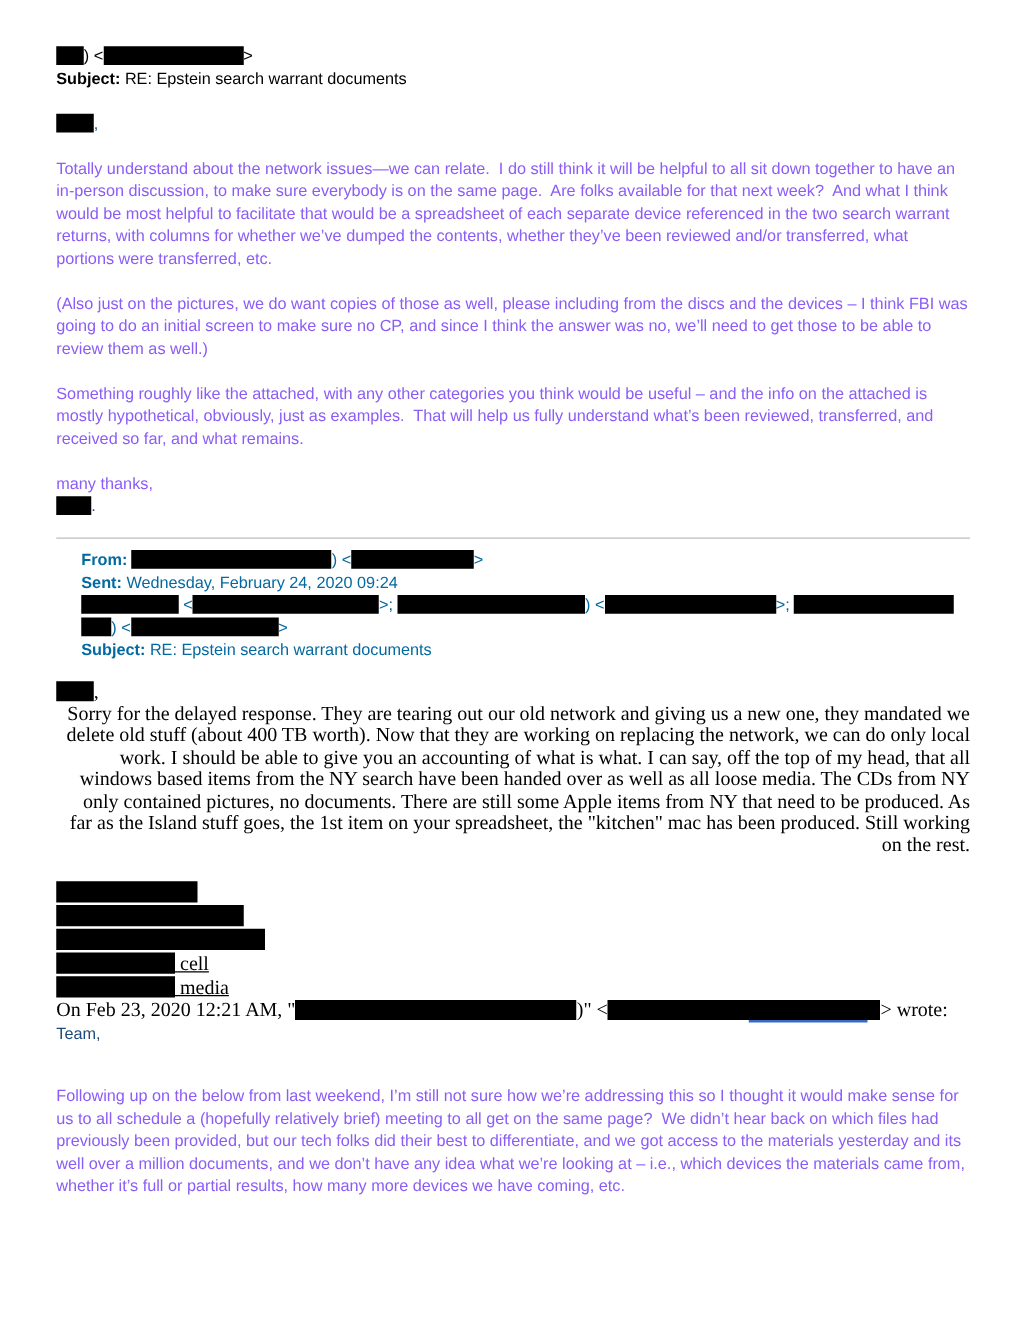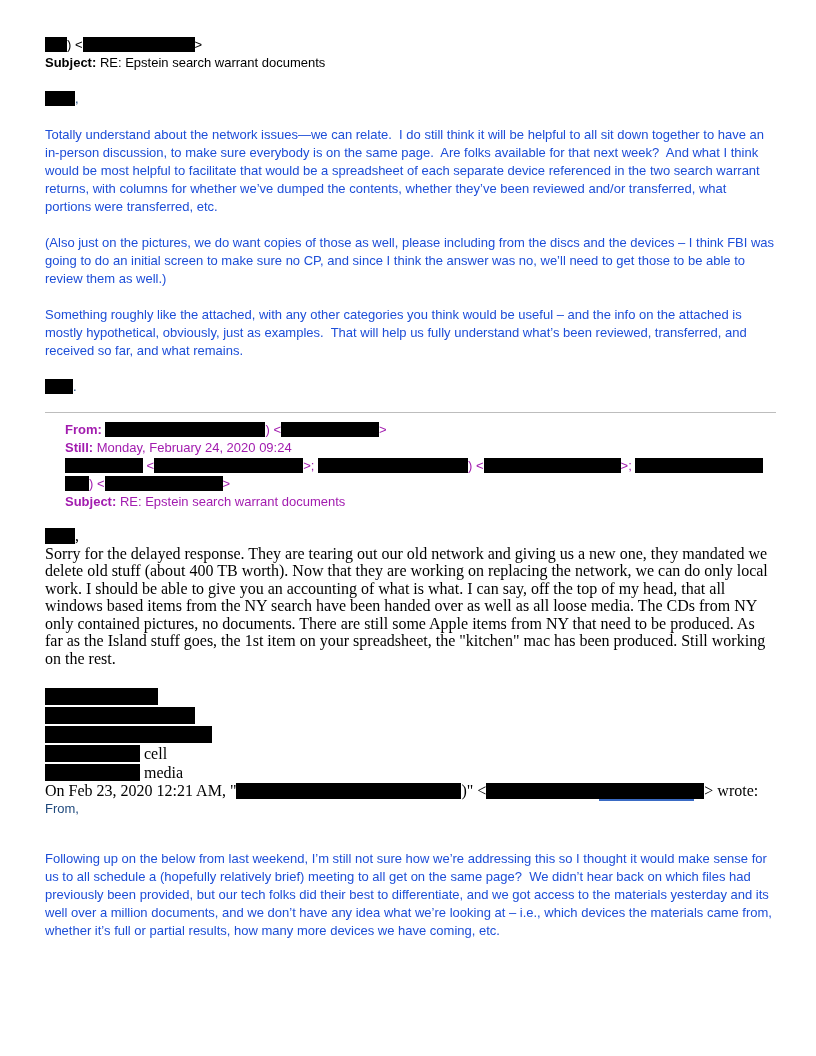--- a/index.html
+++ b/index.html
@@ -2,87 +2,88 @@
 <html><head>
 <meta charset="utf-8">
 <style>
   * { margin:0; padding:0; box-sizing:border-box; }
   html,body { width:816px; height:1056px; background:#ffffff; overflow:hidden; }
   body { font-family:"Liberation Sans", sans-serif; color:#000; }
   .page { padding:36px 40px 0 45px; width:816px; height:1056px; }
   .content { width:731px; }
 
   .sansline { font-size:13px; line-height:18px; white-space:nowrap; }
-  .hdr { font-size:13px; line-height:18px; white-space:nowrap; color:#a21caf;padding-left:20px; }
+  .hdr { font-size:13px; line-height:18px; white-space:nowrap; color:#0369a1;padding-left:20px; }
   .bold { font-weight:bold; }
   .blue { color:#1F497D; }
 
-  .para { font-size:13px; line-height:18px; color:#1d4ed8; white-space:pre-wrap;
+  .para { font-size:13px; line-height:18px; color:#8b5cf6; white-space:pre-wrap;
           margin-bottom:18px; }
   .closing { margin-bottom:0; }
 
   .serif { font-family:"Liberation Serif", serif; font-size:16px; line-height:17.5px; color:#000; }
-  .serifpara { white-space:pre-wrap; }
+  .serifpara { white-space:pre-wrap;text-align:right; }
 
   .redact { display:inline-block; background:#000; height:14px; vertical-align:-2px;
             position:relative; }
   .hdr .redact, .sansline .redact { height:15px; vertical-align:-3px; }
   .serif .redact { height:16px; vertical-align:-3px; }
   .redact.peek::after { content:""; position:absolute; right:10px; bottom:-2px; width:95px;
                         border-bottom:2px solid #3a6bc4; }
 
   .rule { border:none; border-top:1px solid #bdbdbd; margin:16px 0 8px 0; }
 
   .salut1 { margin-top:18px; margin-bottom:18px; }
   .salut2 { margin-top:16px; }
-  .sigblock { margin-top:20px; }
+  .sigblock { margin-top:20px;text-decoration:underline; }
   .sigline { line-height:19px; white-space:nowrap; }
   .sigline .redact { height:16px; vertical-align:-3px; }
   .quoted { white-space:nowrap; }
   .teamline { font-size:13px; line-height:18px; }
   .lastpara { margin-top:32px; margin-bottom:0; }
 </style>
 </head>
 <body>
 
 <div class="page">
 
   <div class="sansline"><span class="redact" style="width: 22px;"></span><span>) &lt;</span><span class="redact" style="width: 112px;"></span><span>&gt;</span></div>
 
   <div class="sansline"><span class="bold">Subject:</span><span> RE: Epstein search warrant documents</span></div>
 
   <div class="content">
     <div class="sansline blue salut1"><span class="redact" style="width: 30px;"></span><span>,</span></div>
     <div class="para">Totally understand about the network issues—we can relate.  I do still think it will be helpful to all sit down together to have an in-person discussion, to make sure everybody is on the same page.  Are folks available for that next week?  And what I think would be most helpful to facilitate that would be a spreadsheet of each separate device referenced in the two search warrant returns, with columns for whether we’ve dumped the contents, whether they’ve been reviewed and/or transferred, what portions were transferred, etc.</div>
     <div class="para">(Also just on the pictures, we do want copies of those as well, please including from the discs and the devices – I think FBI was going to do an initial screen to make sure no CP, and since I think the answer was no, we’ll need to get those to be able to review them as well.)</div>
     <div class="para">Something roughly like the attached, with any other categories you think would be useful – and the info on the attached is mostly hypothetical, obviously, just as examples.  That will help us fully understand what’s been reviewed, transferred, and received so far, and what remains.</div>
+    <div class="para closing">many thanks,</div>
     <div class="sansline blue"><span class="redact" style="width: 28px;"></span><span>.</span></div>
   </div>
 
   <hr class="rule">
 
   <div>
     <div class="hdr"><span class="bold">From: </span><span class="redact" style="width: 160px;"></span><span>) &lt;</span><span class="redact" style="width: 98px;"></span><span>&gt;</span></div>
-    <div class="hdr"><span class="bold">Still: </span><span>Monday, February 24, 2020 09:24</span></div>
+    <div class="hdr"><span class="bold">Sent: </span><span>Wednesday, February 24, 2020 09:24</span></div>
     <div class="hdr"><span class="redact" style="width: 78px;"></span><span> &lt;</span><span class="redact" style="width: 149px;"></span><span>&gt;; </span><span class="redact" style="width: 150px;"></span><span>) &lt;</span><span class="redact" style="width: 137px;"></span><span>&gt;; </span><span class="redact" style="width: 128px;"></span></div>
     <div class="hdr"><span class="redact" style="width: 24px;"></span><span>) &lt;</span><span class="redact" style="width: 118px;"></span><span>&gt;</span></div>
     <div class="hdr"><span class="bold">Subject:</span><span> RE: Epstein search warrant documents</span></div>
   </div>
 
   <div class="content serif">
     <div class="salut2"><span class="redact" style="width: 30px;"></span><span>,</span></div>
     <div class="serifpara">Sorry for the delayed response. They are tearing out our old network and giving us a new one, they mandated we delete old stuff (about 400 TB worth). Now that they are working on replacing the network, we can do only local work. I should be able to give you an accounting of what is what. I can say, off the top of my head, that all windows based items from the NY search have been handed over as well as all loose media. The CDs from NY only contained pictures, no documents. There are still some Apple items from NY that need to be produced. As far as the Island stuff goes, the 1st item on your spreadsheet, the "kitchen" mac has been produced. Still working on the rest.</div>
     <div class="sigblock">
       <div class="sigline"><span class="redact" style="width: 113px; height: 17px;"></span></div>
       <div class="sigline"><span class="redact" style="width: 150px; height: 17px;"></span></div>
       <div class="sigline"><span class="redact" style="width: 167px; height: 17px;"></span></div>
       <div class="sigline"><span class="redact" style="width: 95px; height: 17px;"></span><span> cell</span></div>
       <div class="sigline"><span class="redact" style="width: 95px; height: 17px;"></span><span> media</span></div>
     </div>
   </div>
 
   <div>
     <div class="serif quoted"><span>On Feb 23, 2020 12:21 AM, "</span><span class="redact" style="width: 225px;"></span><span>)" &lt;</span><span class="redact peek" style="width: 218px;"></span><span>&gt; wrote:</span></div>
-    <div class="teamline blue">From,</div>
+    <div class="teamline blue">Team,</div>
     <div class="content para lastpara">Following up on the below from last weekend, I’m still not sure how we’re addressing this so I thought it would make sense for us to all schedule a (hopefully relatively brief) meeting to all get on the same page?  We didn’t hear back on which files had previously been provided, but our tech folks did their best to differentiate, and we got access to the materials yesterday and its well over a million documents, and we don’t have any idea what we’re looking at – i.e., which devices the materials came from, whether it’s full or partial results, how many more devices we have coming, etc.</div>
   </div>
 
 </div>
 
 </body></html>

